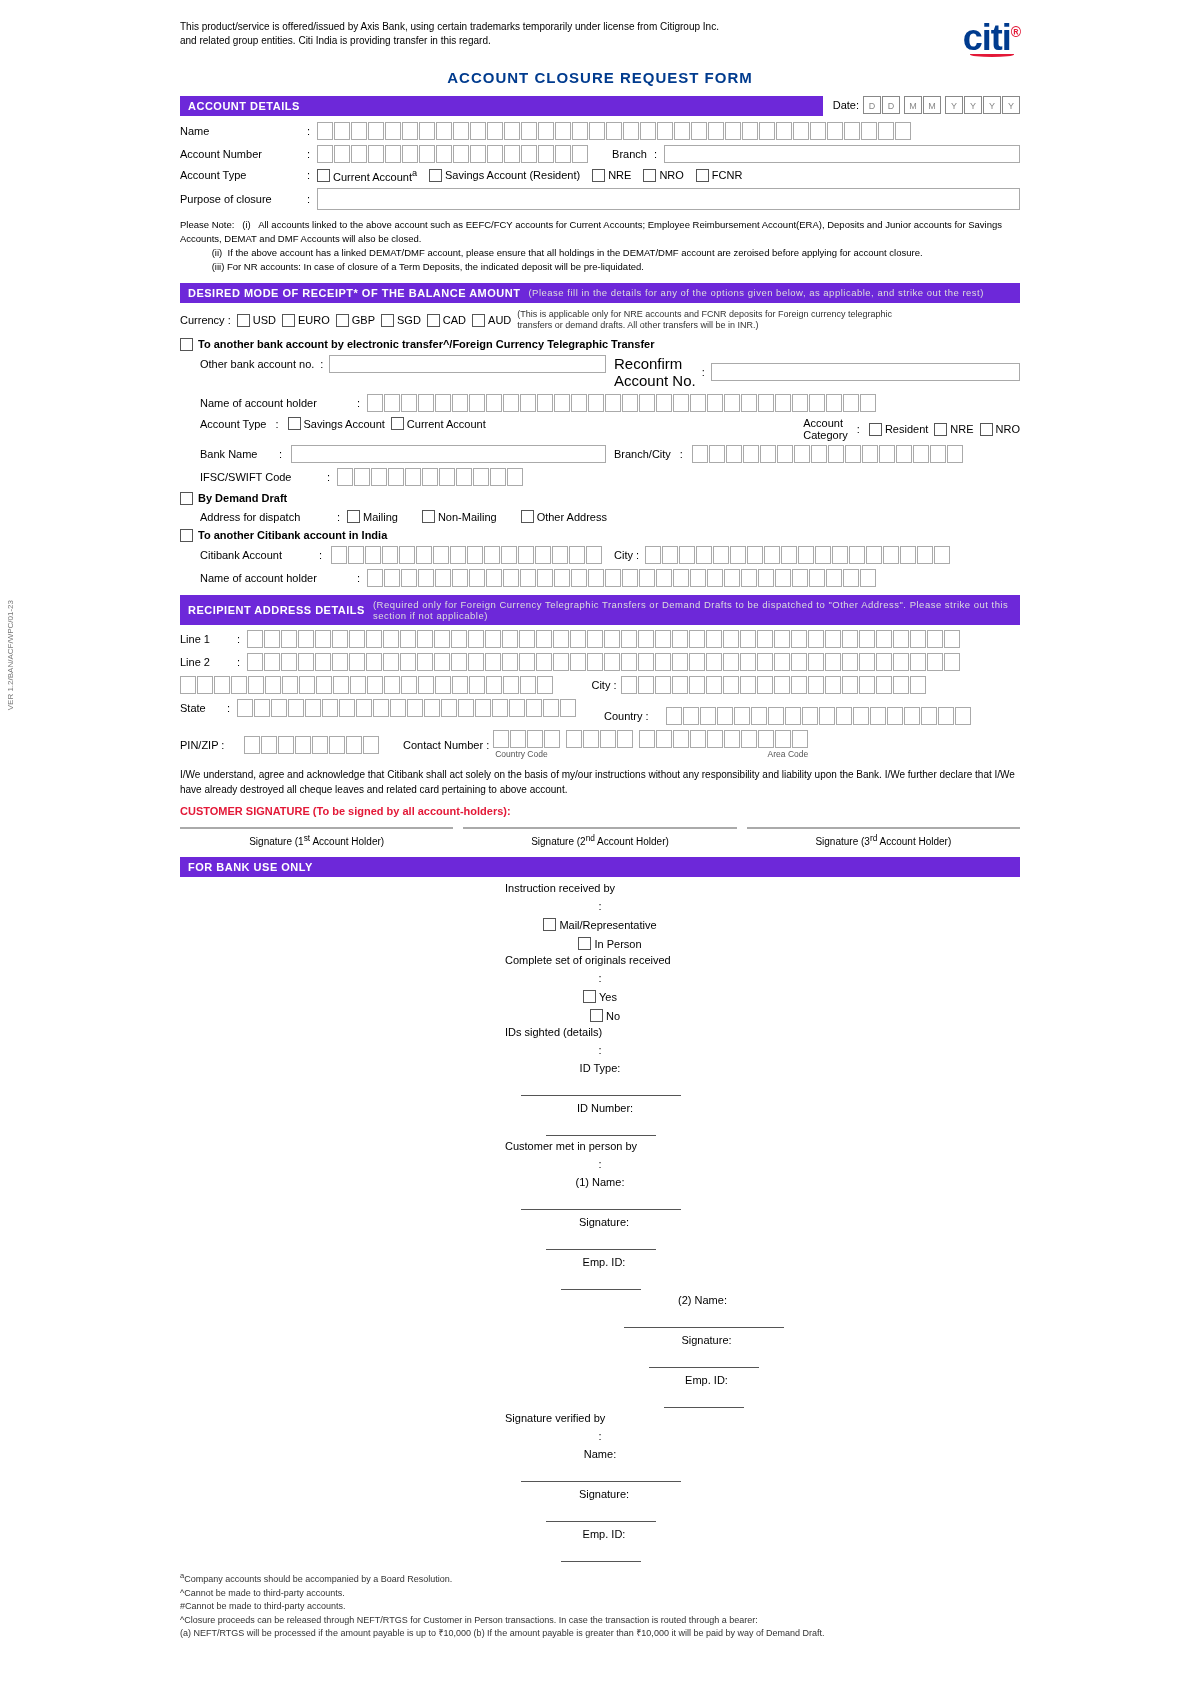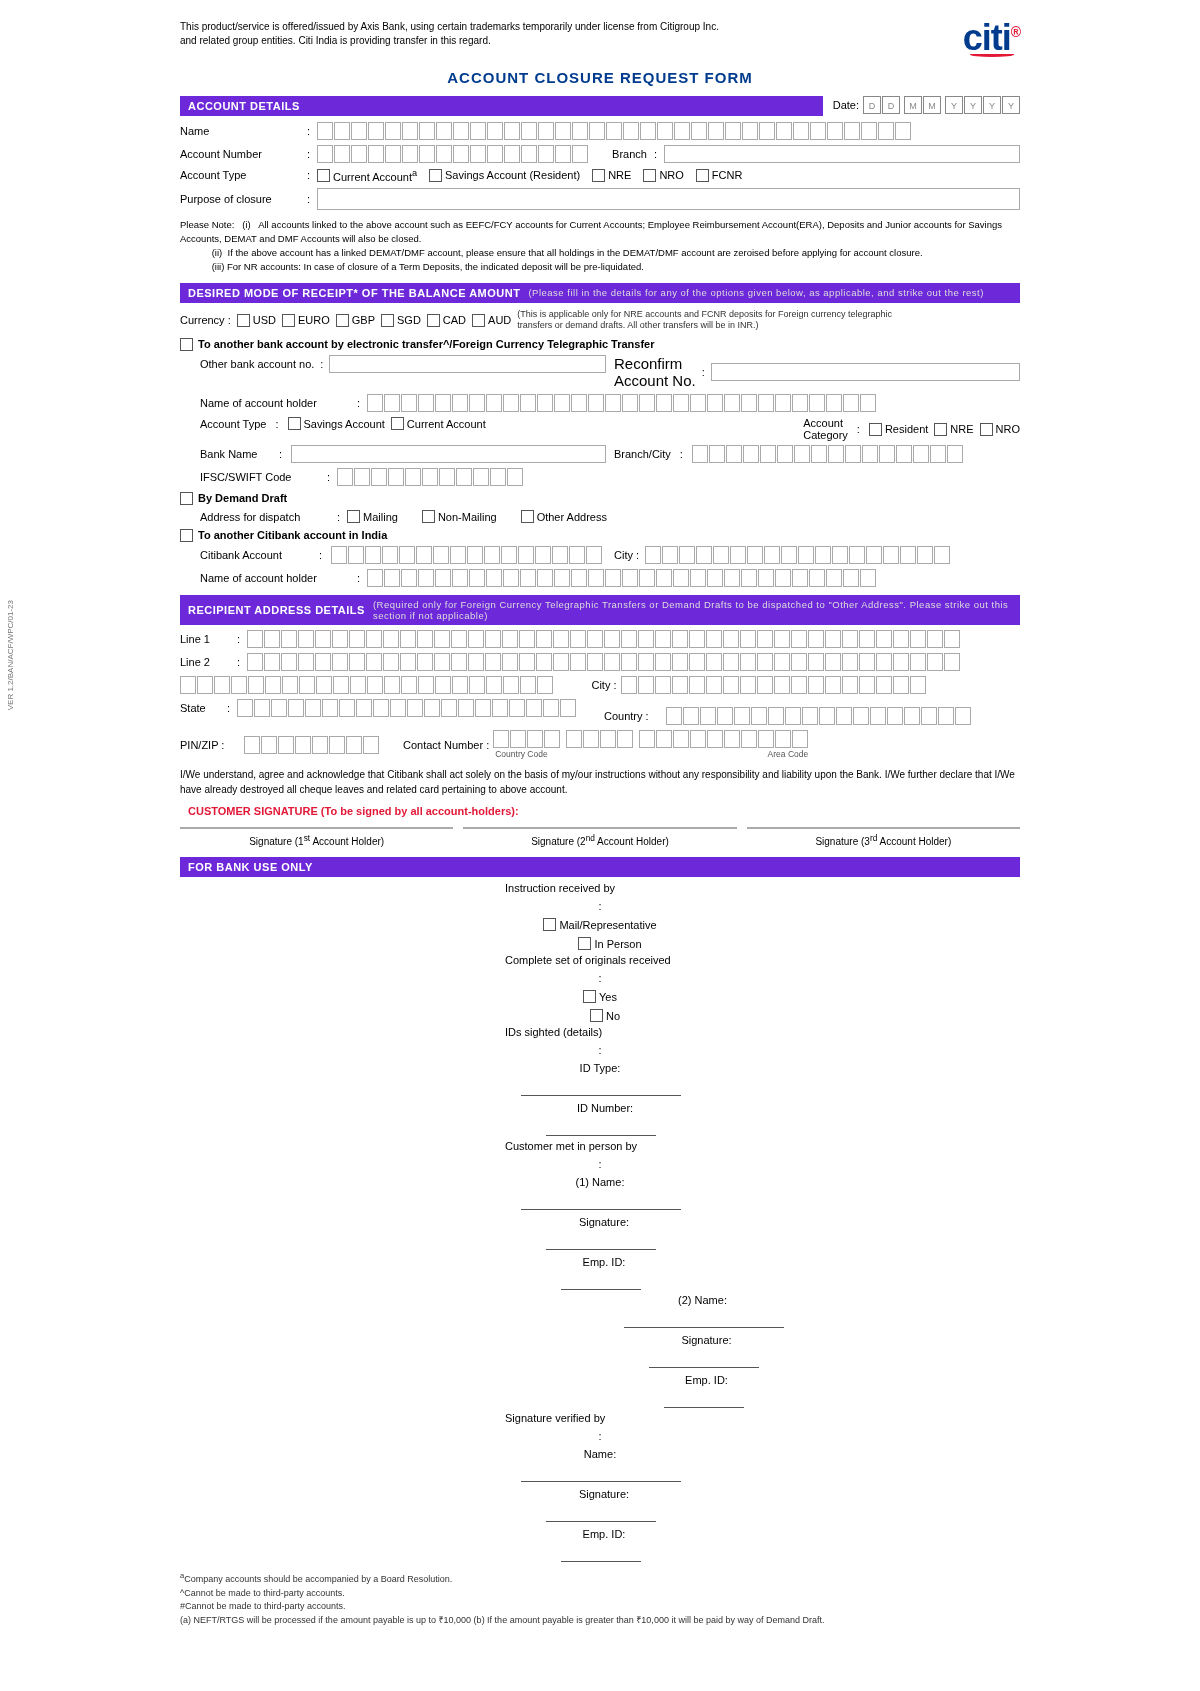--- a/index.html
+++ b/index.html
@@ -205,21 +205,21 @@
       color: #333;
     }
     .purpose-input {
       flex: 1;
       border: 1px solid #aaa;
       height: 22px;
       padding: 0 4px;
       font-size: 11px;
     }
     .red-text { color: #e31837; }
-    .bold { font-weight: bold; margin-left: 8px; }
+    .bold { font-weight: bold; }
     .statement-text {
       font-size: 10px;
       line-height: 1.5;
       margin: 8px 0;
     }
     .customer-sig-label {
       font-size: 11px;
       margin-bottom: 6px;
     }
   </style>
@@ -999,14 +999,15 @@
     <span class="underline-short" style="margin-left:2px;"></span>
     <span style="margin-left:8px;">Emp. ID:</span>
     <span class="underline-short" style="margin-left:2px;min-width:80px;"></span>
   </div>
 </div>
 
 <div class="footer-notes">
   <div><sup>a</sup>Company accounts should be accompanied by a Board Resolution.</div>
   <div>^Cannot be made to third-party accounts.</div>
   <div>#Cannot be made to third-party accounts.</div>
+  <div>^Closure proceeds can be released through NEFT/RTGS for Customer in Person transactions. In case the transaction is routed through a bearer:</div>
   <div>(a) NEFT/RTGS will be processed if the amount payable is up to ₹10,000 (b) If the amount payable is greater than ₹10,000 it will be paid by way of Demand Draft.</div>
 </div>
 
 </body></html>

